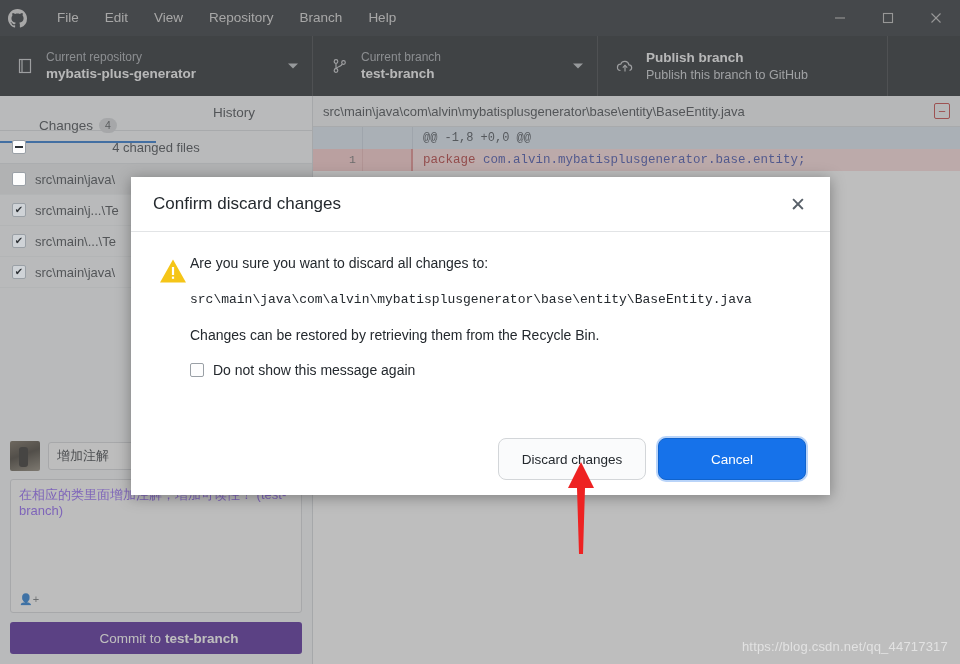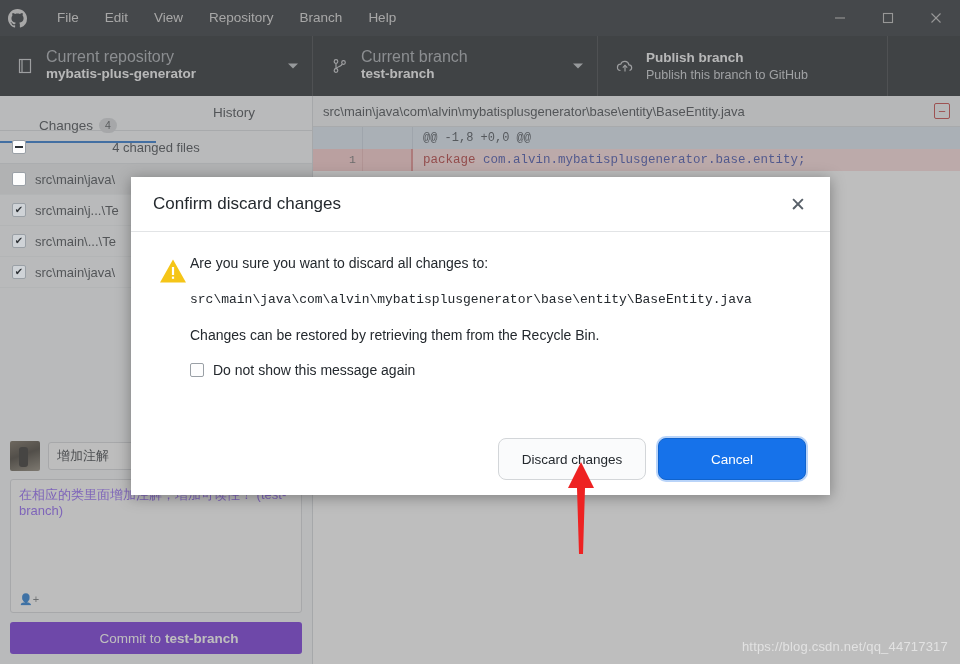--- a/index.html
+++ b/index.html
@@ -62,21 +62,21 @@
   .tb-repo { width: 313px; padding-left: 12px; }
   .tb-branch { width: 285px; padding-left: 14px; }
   .tb-publish { width: 290px; padding-left: 14px; }
   .tb-icon {
     width: 26px; min-width: 26px;
     display: flex; align-items: center; justify-content: center;
     margin-right: 8px;
   }
   .tb-icon svg { stroke: #c3c6c9; fill: none; stroke-width: 1.2; }
   .tb-text { display: flex; flex-direction: column; justify-content: center; }
-  .tb-label { color: #a3a8ad; font-size: 16px; line-height: 16px; }
+  .tb-label { color: #a3a8ad; font-size: 12px; line-height: 16px; }
   .tb-value { color: #f3f4f5; font-size: 13.5px; font-weight: bold; line-height: 18px; }
   .tb-value-reg { color: #c8ccd0; font-size: 12.5px; font-weight: normal; line-height: 17px; }
   .tb-caret {
     position: absolute; right: 14px; top: 50%;
     transform: translateY(-50%);
     width: 0; height: 0;
     border-left: 5px solid transparent;
     border-right: 5px solid transparent;
     border-top: 5px solid #b9bdc1;
   }
@@ -171,21 +171,21 @@
   }
   .desc-text {
     font-size: 13px; color: #8b5cf6; line-height: 16px;
     white-space: pre-wrap; word-break: break-all;
   }
   .coauthor-icon {
     position: absolute; left: 8px; bottom: 6px;
     font-size: 11px; color: #6b7074;
   }
   .commit-btn {
-    height: 32px; background: #6d28d9; color: #ffffff;
+    height: 32px; background: #4c1d95; color: #ffffff;
     border-radius: 3px; display: flex; align-items: center;
     justify-content: center; font-size: 13.5px; padding-left: 26px;
   }
   .commit-btn b { font-weight: bold; margin-left: 4px; }
 
   
   .diffpanel {
     position: absolute; top: 96px; left: 313px;
     width: 647px; height: 568px;
     background: #ffffff;

